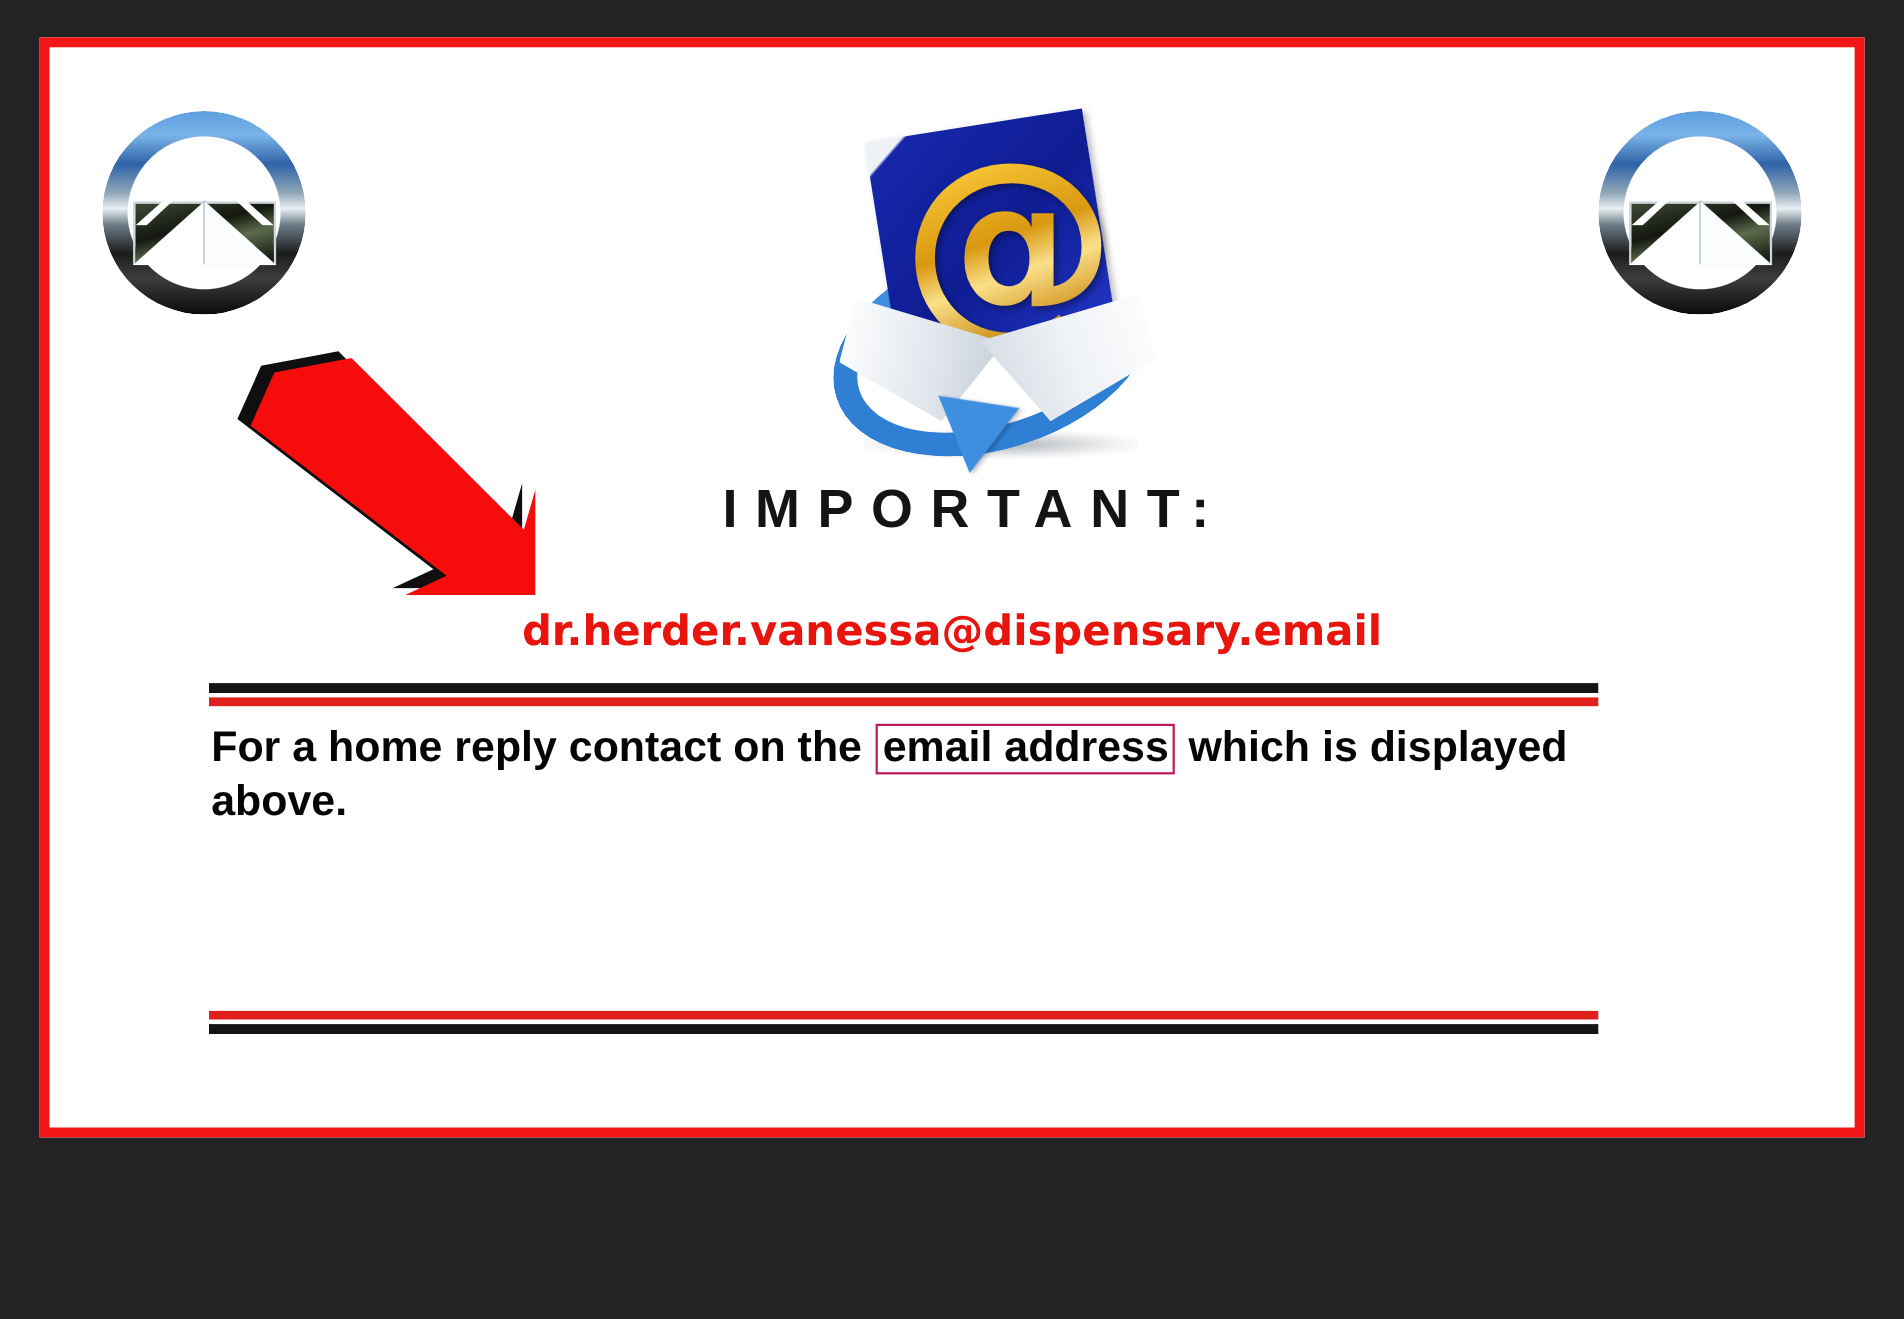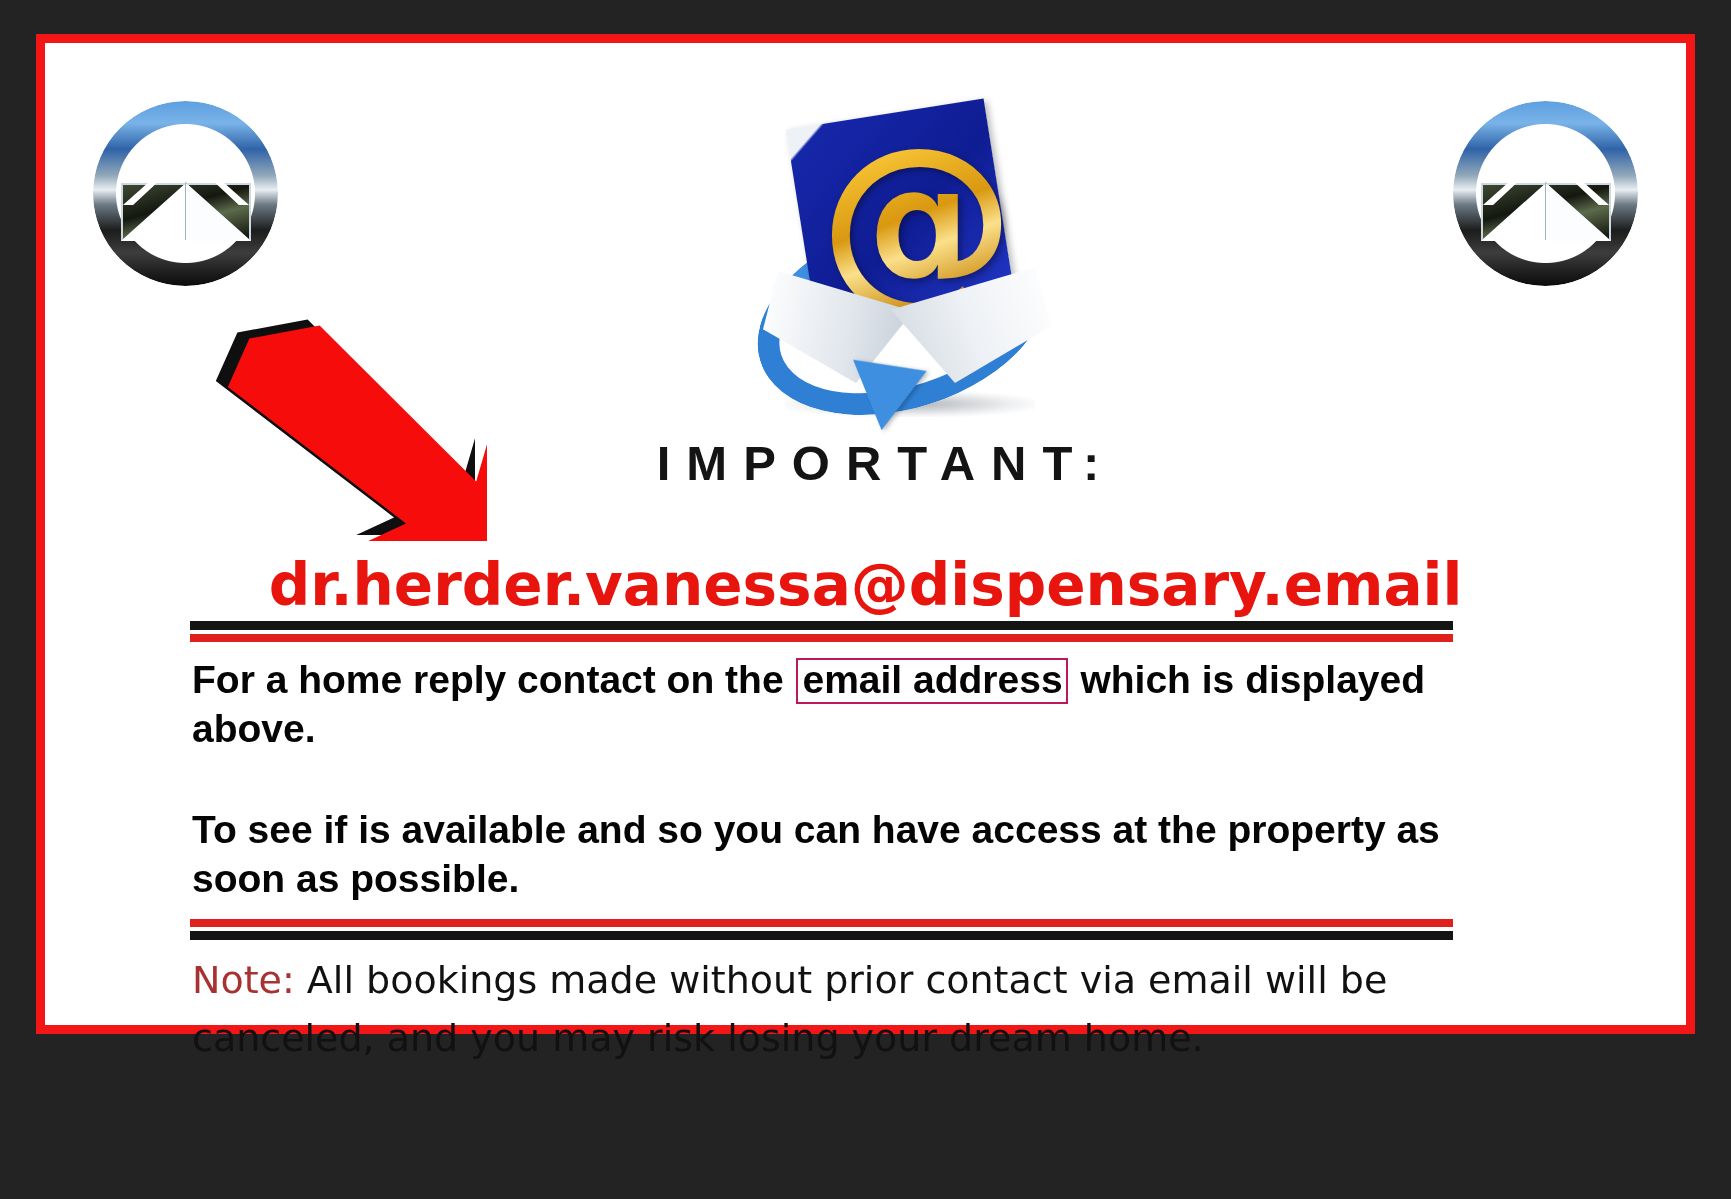--- a/index.html
+++ b/index.html
@@ -225,21 +225,21 @@
     font-size: 33px;
     color: #1a1a1a;
   }
   .email-address {
     position: absolute;
     left: 0; right: 0;
     top: 508px;
     text-align: center;
     font-family: "DejaVu Sans", sans-serif;
     font-weight: 700;
-    font-size: 58px;
+    font-size: 38px;
     color: #e8140e;
     white-space: nowrap;
   }
 
   .rule {
     position: absolute;
     left: 145px;
     width: 1263px;
   }
   .rule .bar-black { height: 9px; background: #141414; }
@@ -339,27 +339,22 @@
       <div class="gap"></div>
       <div class="bar-red"></div>
     </div>
 
     <div class="para para-1">
       <span>For a home reply contact on the</span>
       <span class="boxed">email address</span>
       <span>which is displayed above.</span>
     </div>
 
-    <div class="para para-2">To see if is available and so you can have access at the property as soon as possible.</div>
 
     <div class="rule rule-mid">
       <div class="bar-red"></div>
       <div class="gap"></div>
       <div class="bar-black"></div>
     </div>
 
-    <div class="note-block">
-      <span class="note-label">Note:</span>
-      <span>All bookings made without prior contact via email will be canceled, and you may risk losing your dream home.</span>
-    </div>
 
   </div>
 </div>
 
 </body></html>

